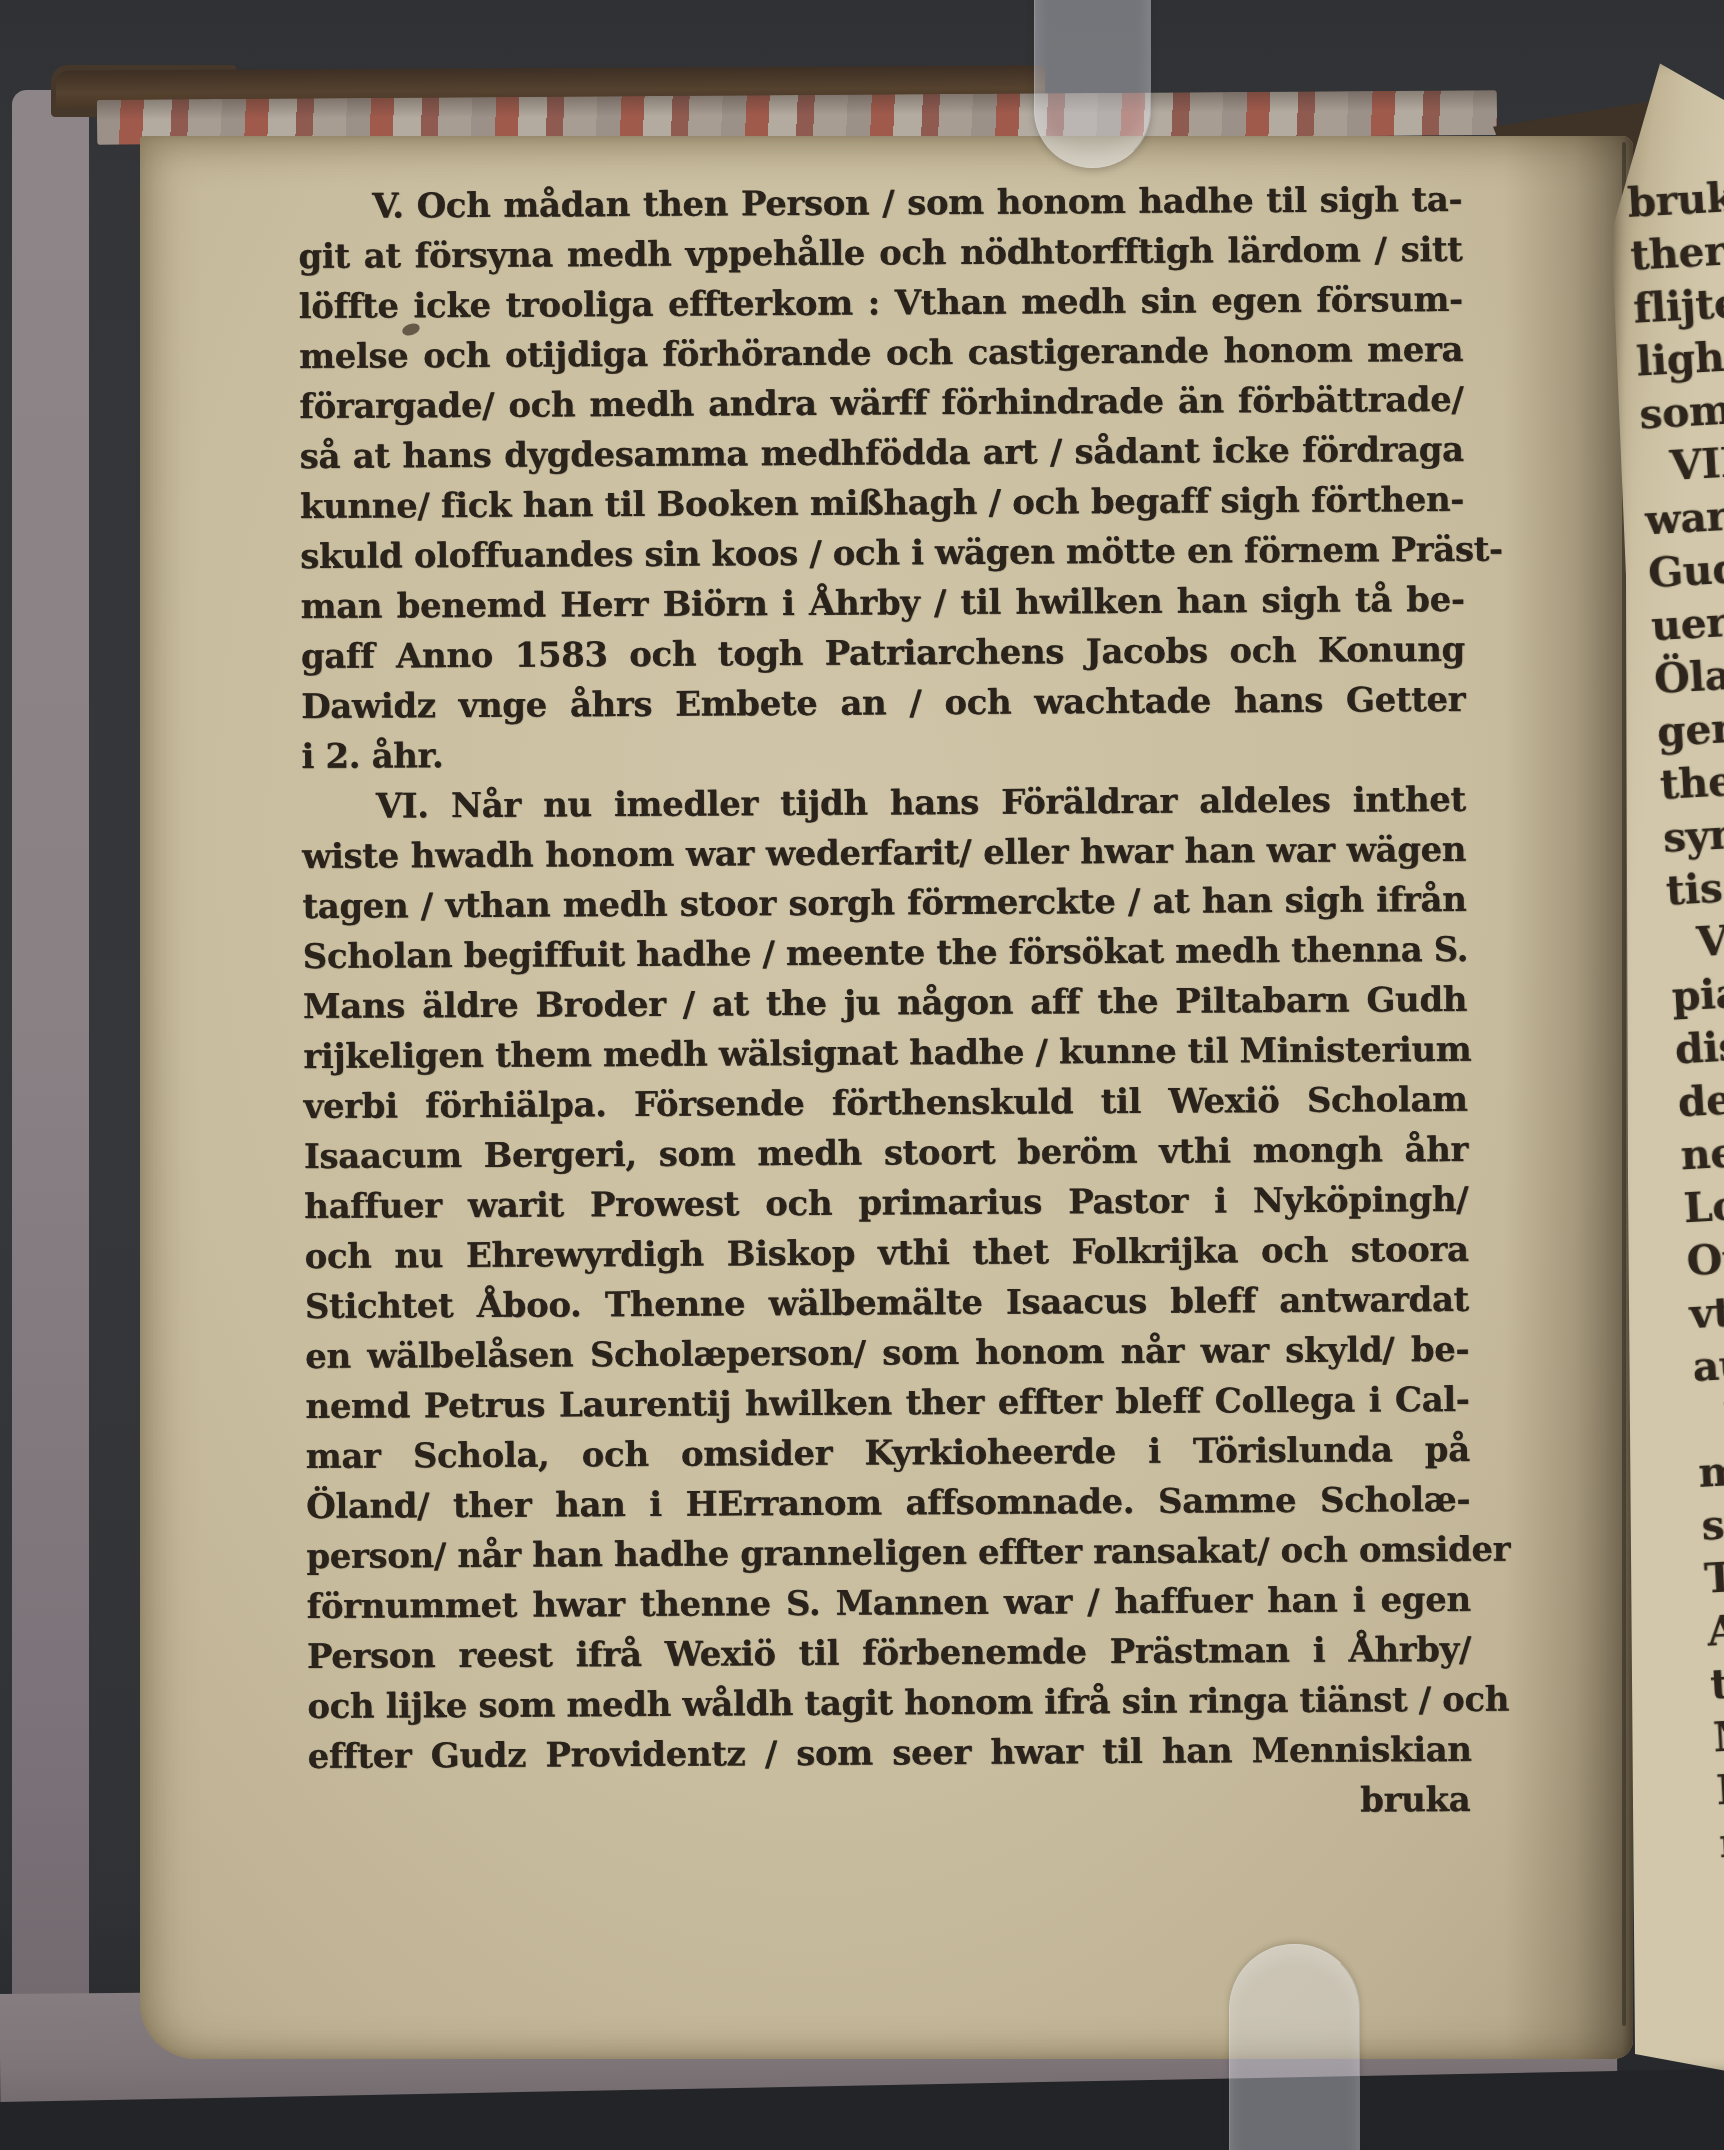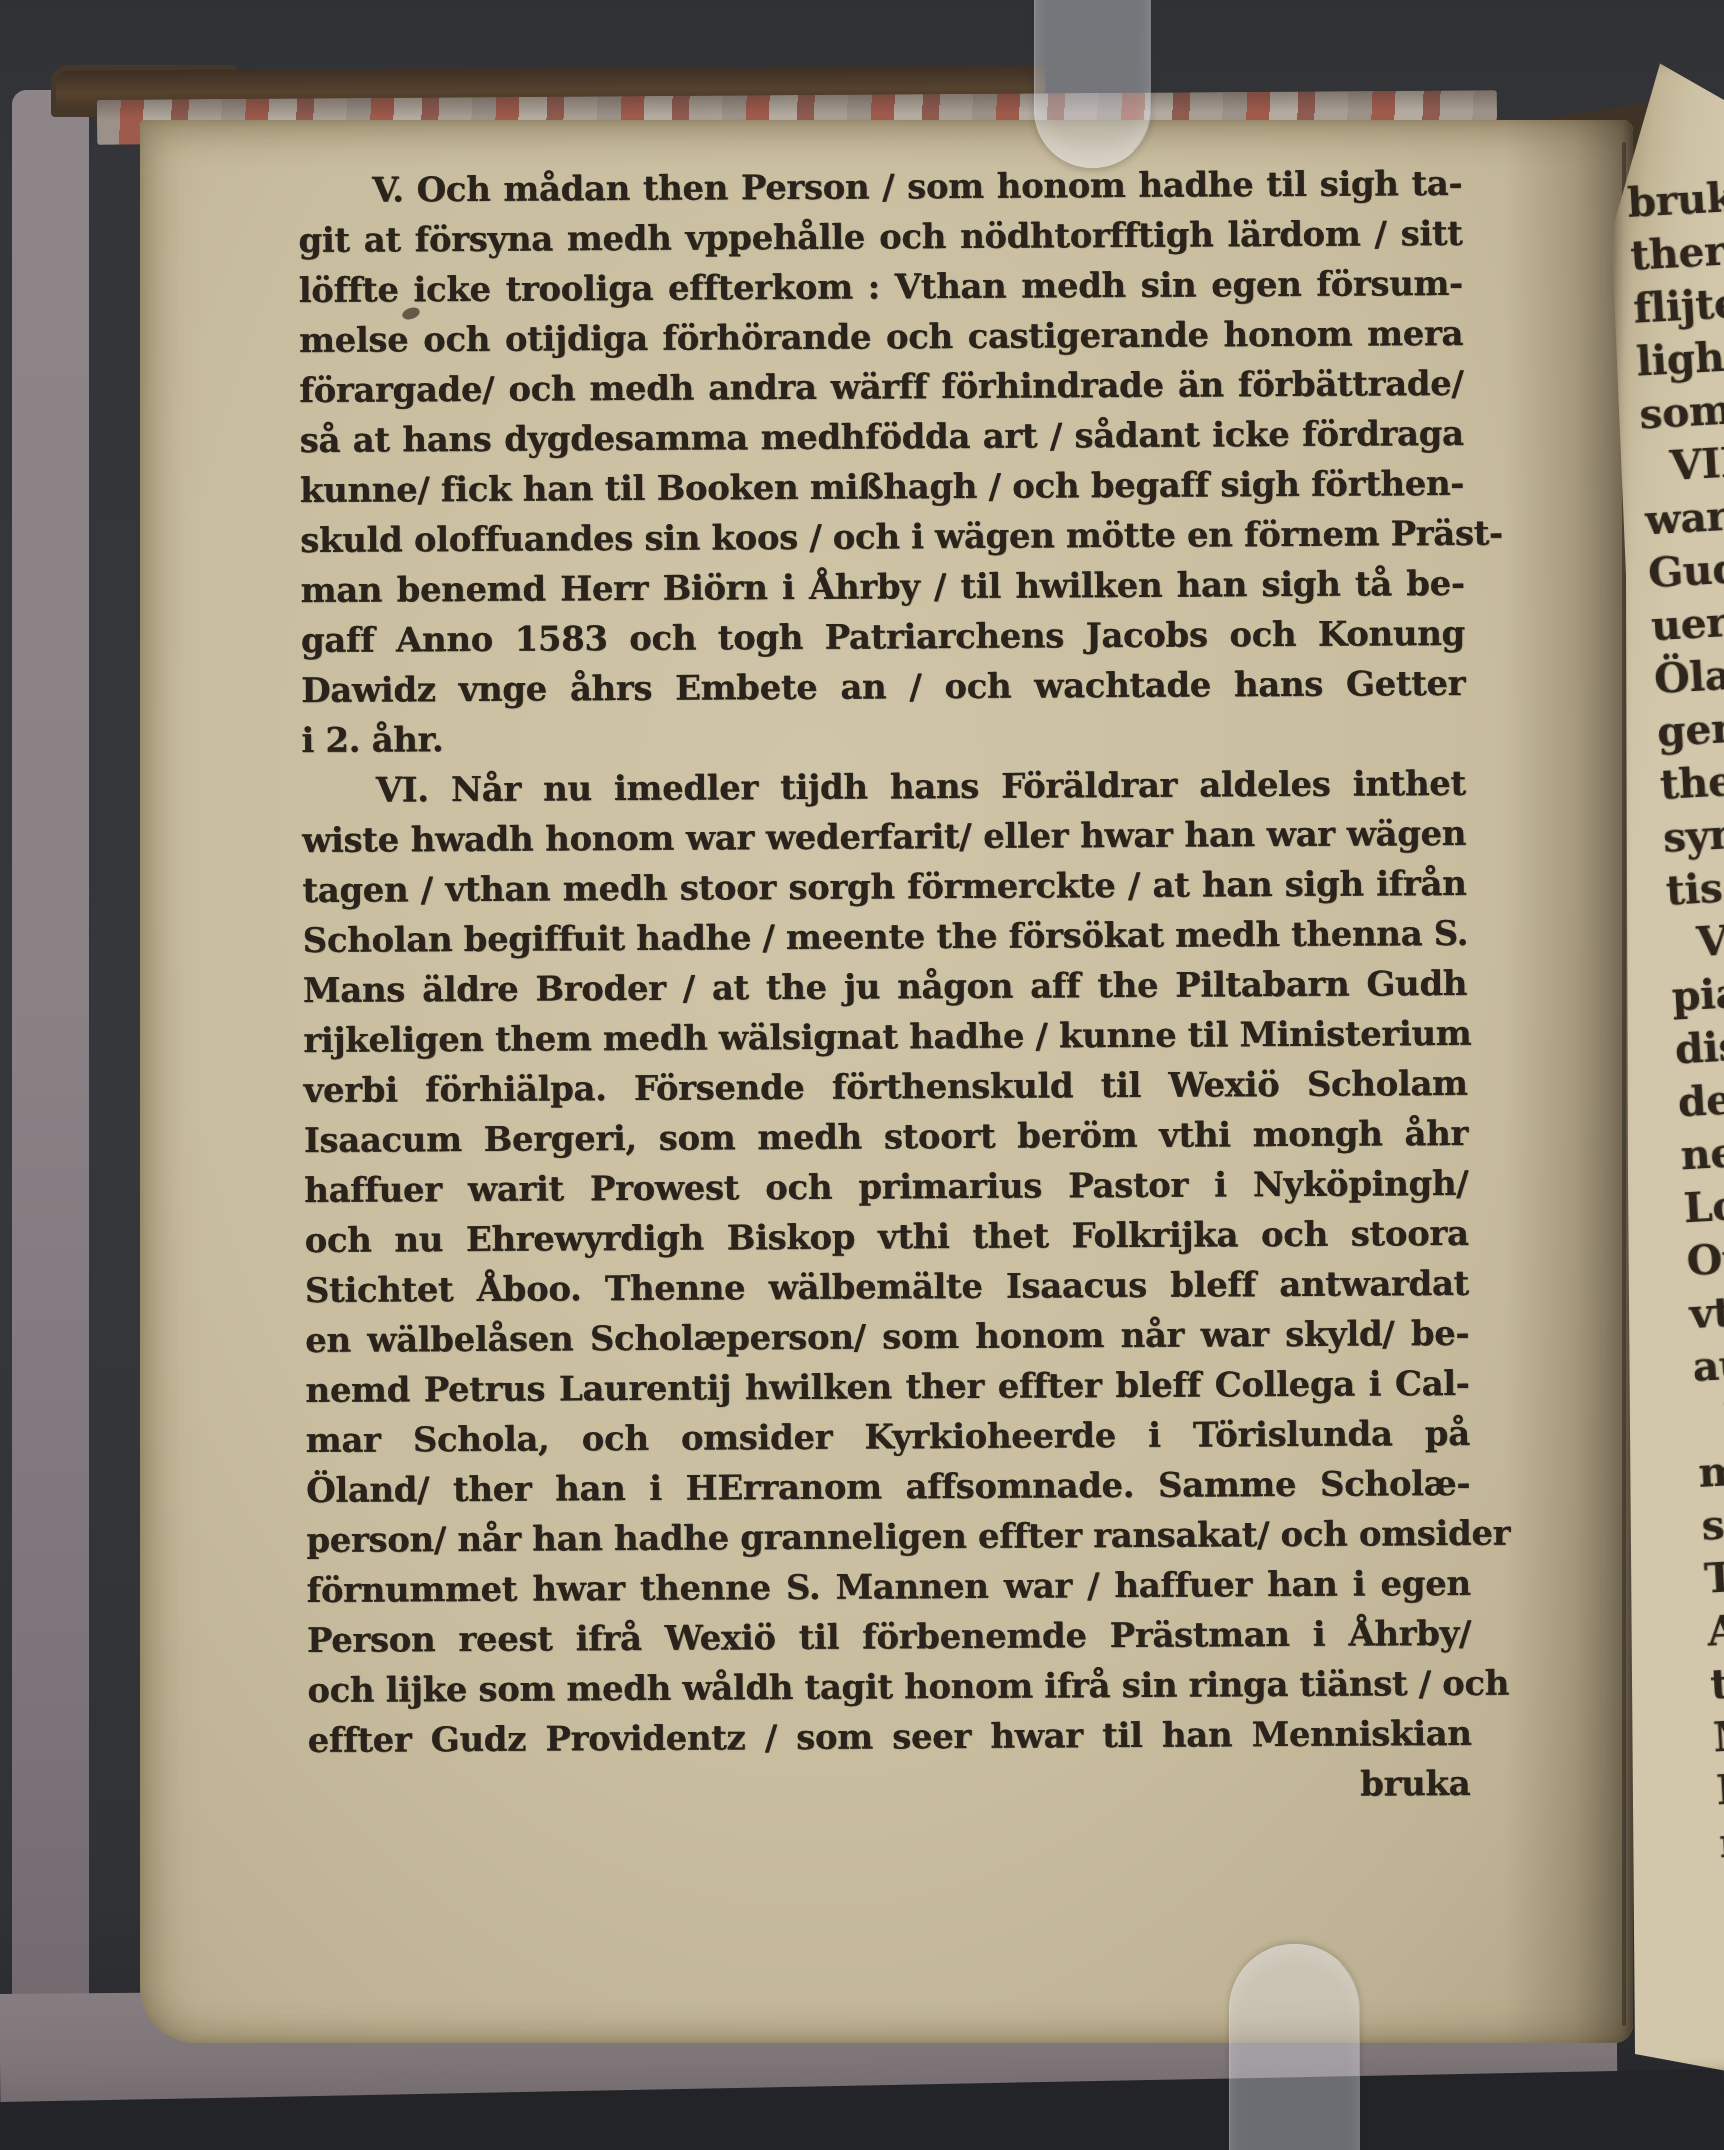--- a/index.html
+++ b/index.html
@@ -49,21 +49,21 @@
   .fore-edge{
     position:absolute;left:80px;top:98px;width:65px;height:1987px;
     background:
       linear-gradient(90deg,rgba(120,110,80,0) 45%,rgba(96,92,60,0.45) 78%,rgba(70,68,46,0.65) 100%),
       repeating-linear-gradient(90deg,#cdc09f 0px,#cdc09f 4.7px,#b2a584 4.7px,#17px,#c4b795 7.3px,#c4b795 11.2px),
       #c4b795;
     border-radius:8.6px 0 0 13px;
   }
   
   .left-page{
-    position:absolute;left:140px;top:120px;width:1493px;height:1923px;
+    position:absolute;left:140px;top:136px;width:1493px;height:1923px;
     background:
       radial-gradient(ellipse at 45% 36%, #d0c5a8 0%, #c9bd9f 55%, #bfb294 82%, #b0a486 100%);
     border-radius:4.3px 11.2px 19px 56px;
     box-shadow:
       inset 0 13.8px 34px rgba(110,95,65,0.38),
       inset 16.3px 0 41px rgba(110,95,65,0.32),
       inset -3.4px 0 8.6px rgba(80,65,45,0.28),
       inset 0 -10.3px 26px rgba(120,105,75,0.28);
   }
   .gutter-shadow{

